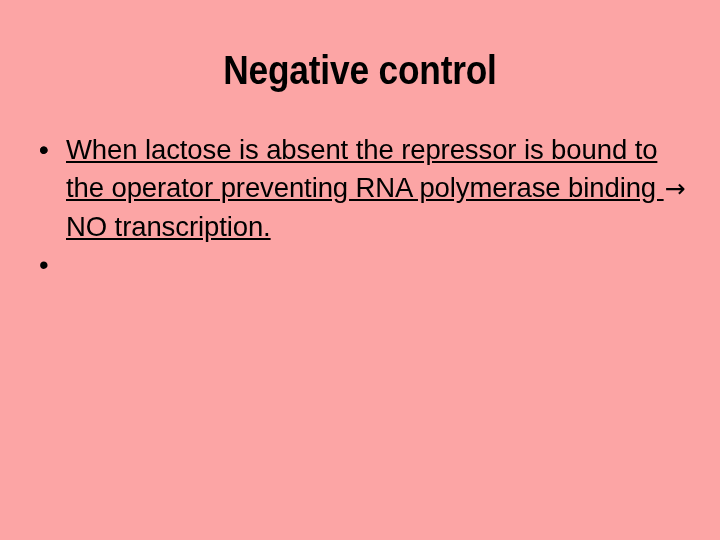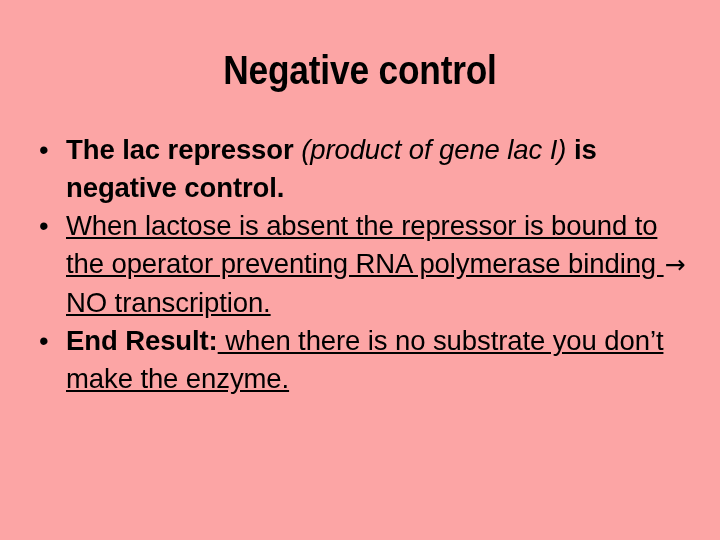--- a/index.html
+++ b/index.html
@@ -90,27 +90,25 @@
 <body style="background: rgb(221, 244, 239);">
 
 <div class="slide" style="background: #fca5a5;">
 
   <div class="slide-title">Negative control</div>
 
   <div class="body-block">
 
     <div class="bullet-item">
       <span class="bullet-marker">•</span>
-      <span class="bullet-text"><span class="txt-bold">The lac repressor </span><span class="txt-italic">(product of gene lac I)</span><span class="txt-bold"> is negative control.</span></span>
     </div>
 
     <div class="bullet-item">
       <span class="bullet-marker">•</span>
       <span class="bullet-text"><span class="txt-normal">When lactose is absent the repressor is bound to the operator preventing RNA polymerase binding </span><span class="arrow-glyph">→</span><span class="txt-normal"> NO transcription.</span></span>
     </div>
 
     <div class="bullet-item">
       <span class="bullet-marker">•</span>
-      <span class="bullet-text"><span class="txt-bold">End Result:</span><span class="txt-normal"> when there is no substrate you don’t make the enzyme.</span></span>
     </div>
 
   </div>
 </div>
 
 </body></html>

